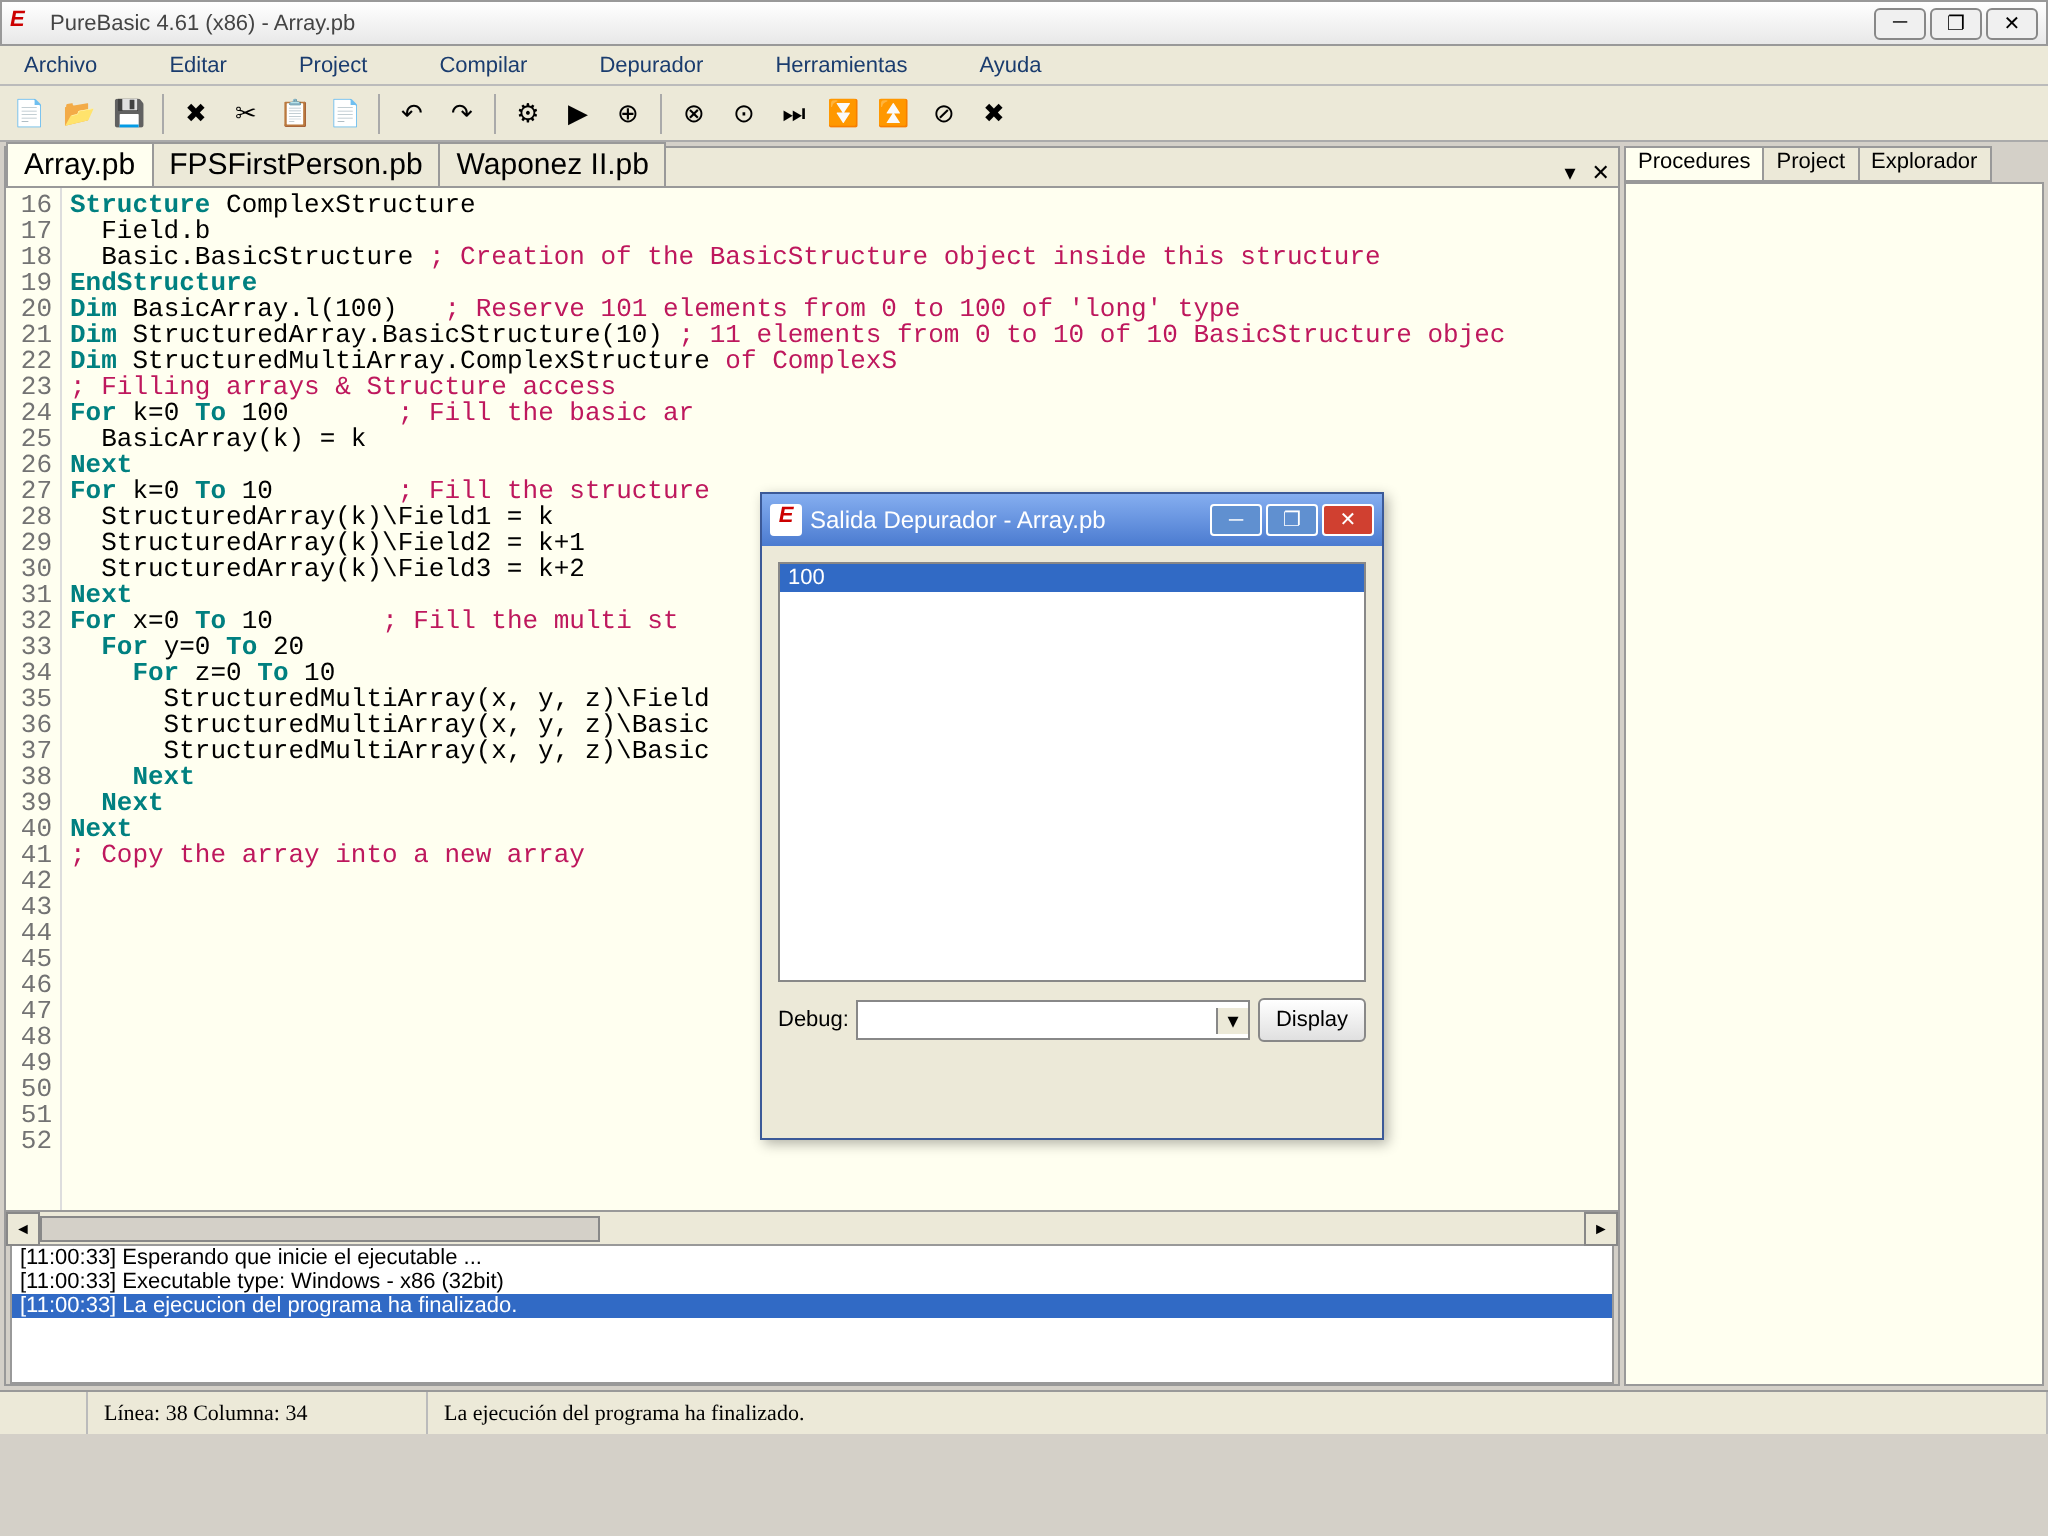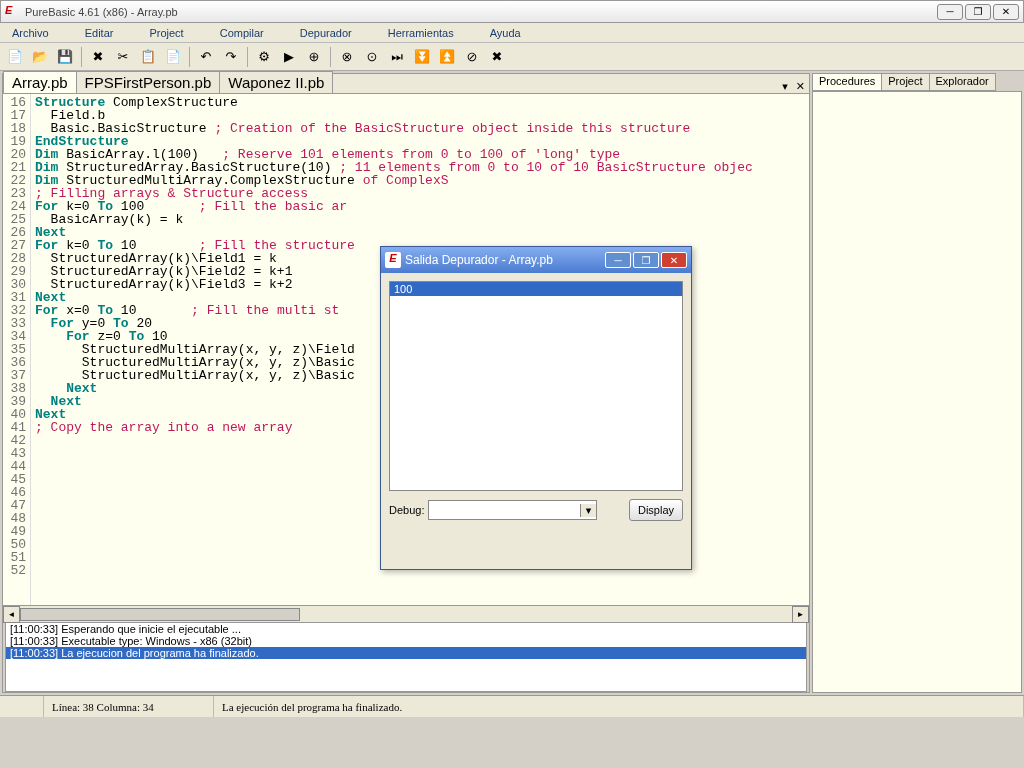--- a/index.html
+++ b/index.html
@@ -58,21 +58,21 @@
 .dbg-wbtn.norm { background: #6090d0; }
 .dbg-body { padding: 8px; }
 .dbg-btns { display: flex; gap: 8px; margin-bottom: 6px; }
 .dbg-btn { flex: 1; height: 22px; border: 1px solid #888; background: linear-gradient(#fff,#e0e0e0); border-radius: 3px; cursor: pointer; font-size: 11px; }
 .dbg-list { height: 210px; background: #fff; border: 1px solid #888; }
 .dbg-list .item { background: #316ac5; color: #fff; padding: 1px 4px; font-size: 11px; }
 .dbg-bottom { display: flex; align-items: center; gap: 4px; margin-top: 8px; }
 .dbg-bottom label { font-size: 11px; }
 .dbg-combo { flex: 1; height: 20px; border: 1px solid #888; background: #fff; display: flex; align-items: center; }
 .dbg-combo .dd { margin-left: auto; width: 16px; text-align: center; border-left: 1px solid #888; background: #ece9d8; }
-.dbg-display { width: 54px; height: 22px; border: 1px solid #888; background: linear-gradient(#fff,#e0e0e0); border-radius: 3px; cursor: pointer; font-size: 11px; margin-left: 28px; }
+.dbg-display { width: 54px; height: 22px; border: 1px solid #888; background: linear-gradient(#fff,#e0e0e0); border-radius: 3px; cursor: pointer; font-size: 11px; }
 </style>
 </head>
 <body>
 
 <div class="titlebar">
   <span class="icon">E</span>
   <span class="title">PureBasic 4.61 (x86) - Array.pb</span>
   <div class="winbtns">
     <div class="winbtn">─</div>
     <div class="winbtn">❐</div>

